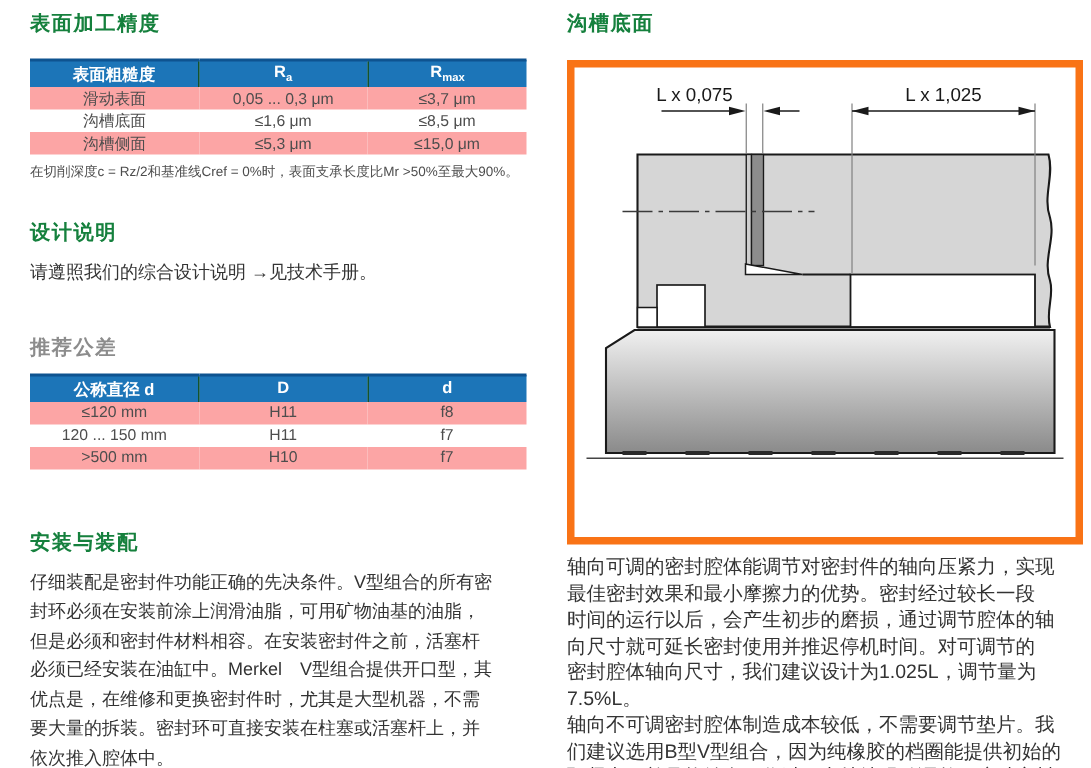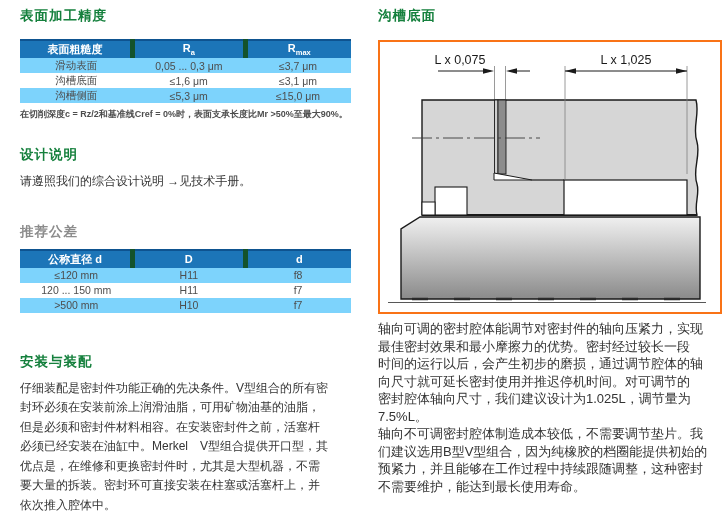--- a/index.html
+++ b/index.html
@@ -10,41 +10,41 @@
   .col-right { width:346px; flex:none; margin-left:27px; }
 
   .sec-title { font-size:13.5px; font-weight:bold; color:#15803d; letter-spacing:1px; }
   .sec-title.gray { color:#8c8c8c;font-family:Liberation Serif, serif; }
 
   
   table.spec { width:100%; border-collapse:collapse; table-layout:fixed; }
   table.spec th {
     background:#1c75b8; color:#fff; font-size:11px; font-weight:bold;
     height:18px; text-align:center; border-top:2px solid #0e5390;
-    border-left:5px solid #14532d; padding:0 2px;
+    border-left:1px solid #14532d; padding:0 2px;
   }
   table.spec th:first-child { border-left:none; }
   table.spec th sub { font-size:7.5px; }
   table.spec td {
     font-size:10.5px; color:#4d4d4d; height:15px; text-align:center; padding:0 2px;
   }
-  table.spec tr.alt td { background:#7dd3fc; }
+  table.spec tr.alt td { background:#fca5a5; }
   table.spec col.c1 { width:34%; } table.spec col.c2 { width:34%; } table.spec col.c3 { width:32%; }
 
-  .note { font-size:9px; color:#4d4d4d; margin-top:5px; letter-spacing:0;font-weight:bold; }
+  .note { font-size:9px; color:#4d4d4d; margin-top:5px; letter-spacing:0; }
 
   .body-text { font-size:12px; line-height:19.5px; color:#333; white-space:pre-line; }
   .body-text-r { font-size:13px; line-height:17.5px; color:#333; white-space:pre-line; }
 
   .mt14 { margin-top:14px; } .mt8 { margin-top:8px; } .mt6 { margin-top:6px; }
   .sec-design { margin-top:25px; } .sec-tol { margin-top:31px; } .sec-install { margin-top:40px; }
 
   .diagram-box {
-    margin-top:15px; width:344px; height:274px;
-    border:2px solid #f97316; background:#fff;
+    margin-top:15px; width:344px; height:323px;
+    border:5px solid #f97316; background:#fff;
   }
   .diagram-box svg { display:block; }
   .dim-label { font-size:12.5px; fill:#1a1a1a; }
 </style>
 </head>
 <body>
 
 <div class="page">
 
   <div class="col-left">
@@ -66,21 +66,21 @@
       </thead>
       <tbody>
         <tr class="alt">
           <td>滑动表面</td>
           <td>0,05 ... 0,3 μm</td>
           <td>≤3,7 μm</td>
         </tr>
         <tr>
           <td>沟槽底面</td>
           <td>≤1,6 μm</td>
-          <td>≤3,1 μm</td>
+          <td>≤8,5 μm</td>
         </tr>
         <tr class="alt">
           <td>沟槽侧面</td>
           <td>≤5,3 μm</td>
           <td>≤15,0 μm</td>
         </tr>
       </tbody>
     </table>
 
     <div class="note">在切削深度c = Rz/2和基准线Cref = 0%时，表面支承长度比Mr &gt;50%至最大90%。</div>

